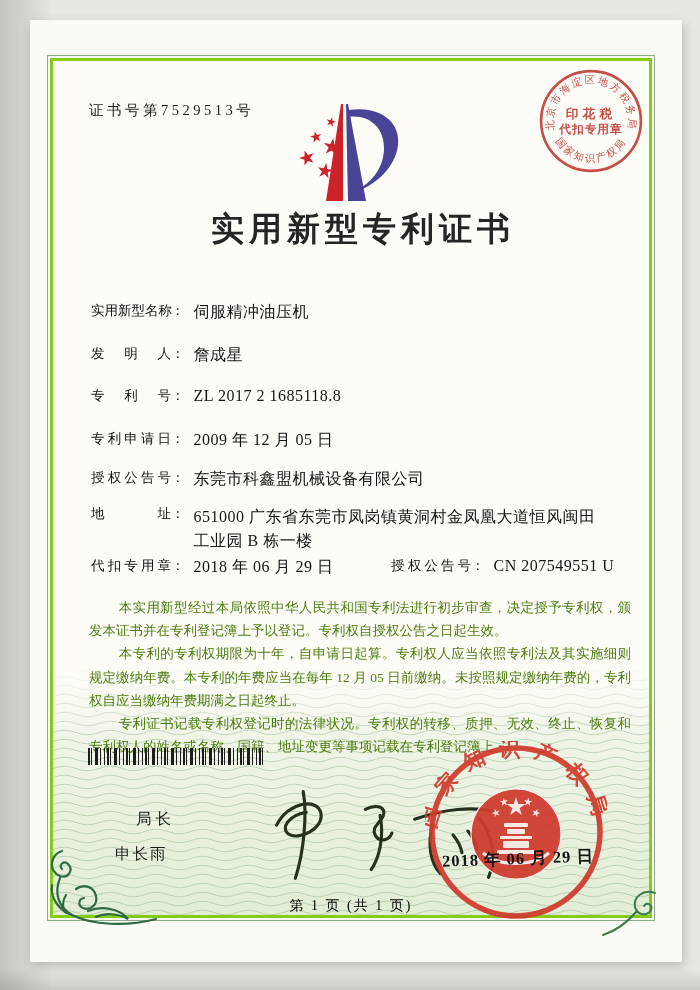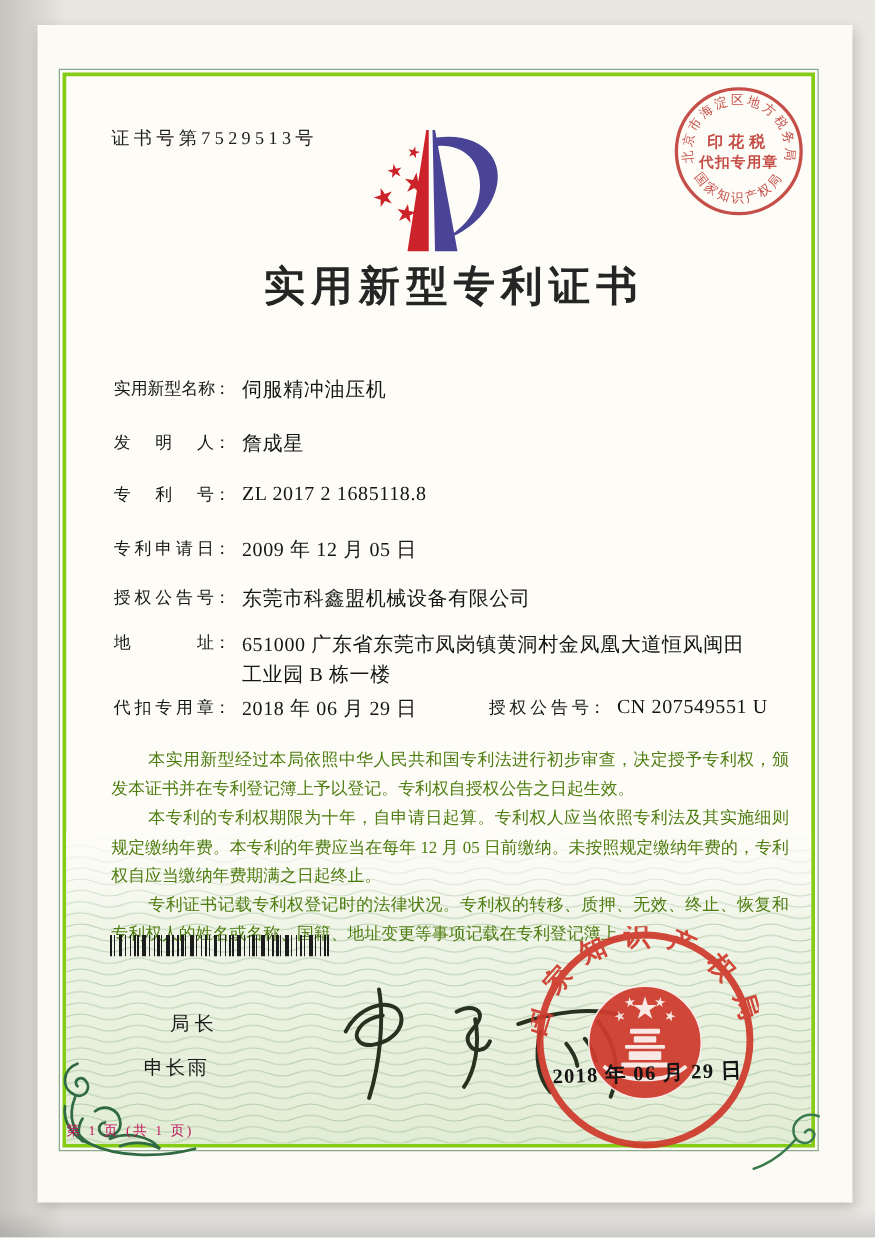--- a/index.html
+++ b/index.html
@@ -45,22 +45,22 @@
     background:repeating-linear-gradient(90deg,#1d1d1d 0 2px,transparent 2px 3px,#1d1d1d 3px 4px,transparent 4px 7px,#1d1d1d 7px 10px,transparent 10px 12px,#1d1d1d 12px 13px,transparent 13px 16px,#1d1d1d 16px 17px,transparent 17px 19px);}
   .officer{position:absolute;left:62px;top:748px;z-index:2;color:#1b1b1b;}
   .officer .o-title{font-size:15.5px;letter-spacing:4px;margin-bottom:14px;margin-left:21px;}
   .officer .o-name{font-size:15.5px;letter-spacing:2px;}
   .signature{position:absolute;left:196px;top:724px;width:276px;height:100px;z-index:2;}
   .bigseal{position:absolute;left:372px;top:680px;width:182px;height:182px;z-index:3;opacity:.93;}
   .sealdate{position:absolute;left:330px;top:787px;width:270px;z-index:4;text-align:center;
     font-size:16.5px;font-weight:600;letter-spacing:1px;color:#141414;transform:rotate(-2deg);}
   .flourish{position:absolute;left:-13px;top:788px;width:132px;height:78px;z-index:2;}
   .flourish2{position:absolute;left:544px;top:826px;width:64px;height:52px;z-index:2;}
-  .footer{position:absolute;left:0;right:0;top:836px;z-index:2;
-    font-size:11px;letter-spacing:2px;color:#be185d;}
+  .footer{position:absolute;left:0;right:0;top:836px;z-index:2;text-align:center;
+    font-size:14px;letter-spacing:2px;color:#000000;}
   .stamp-text{fill:#c2403a;}
 </style>
 </head>
 <body>
 
 <div class="photo">
   <div class="paper">
     <div class="frame">
 
       <div class="band">

